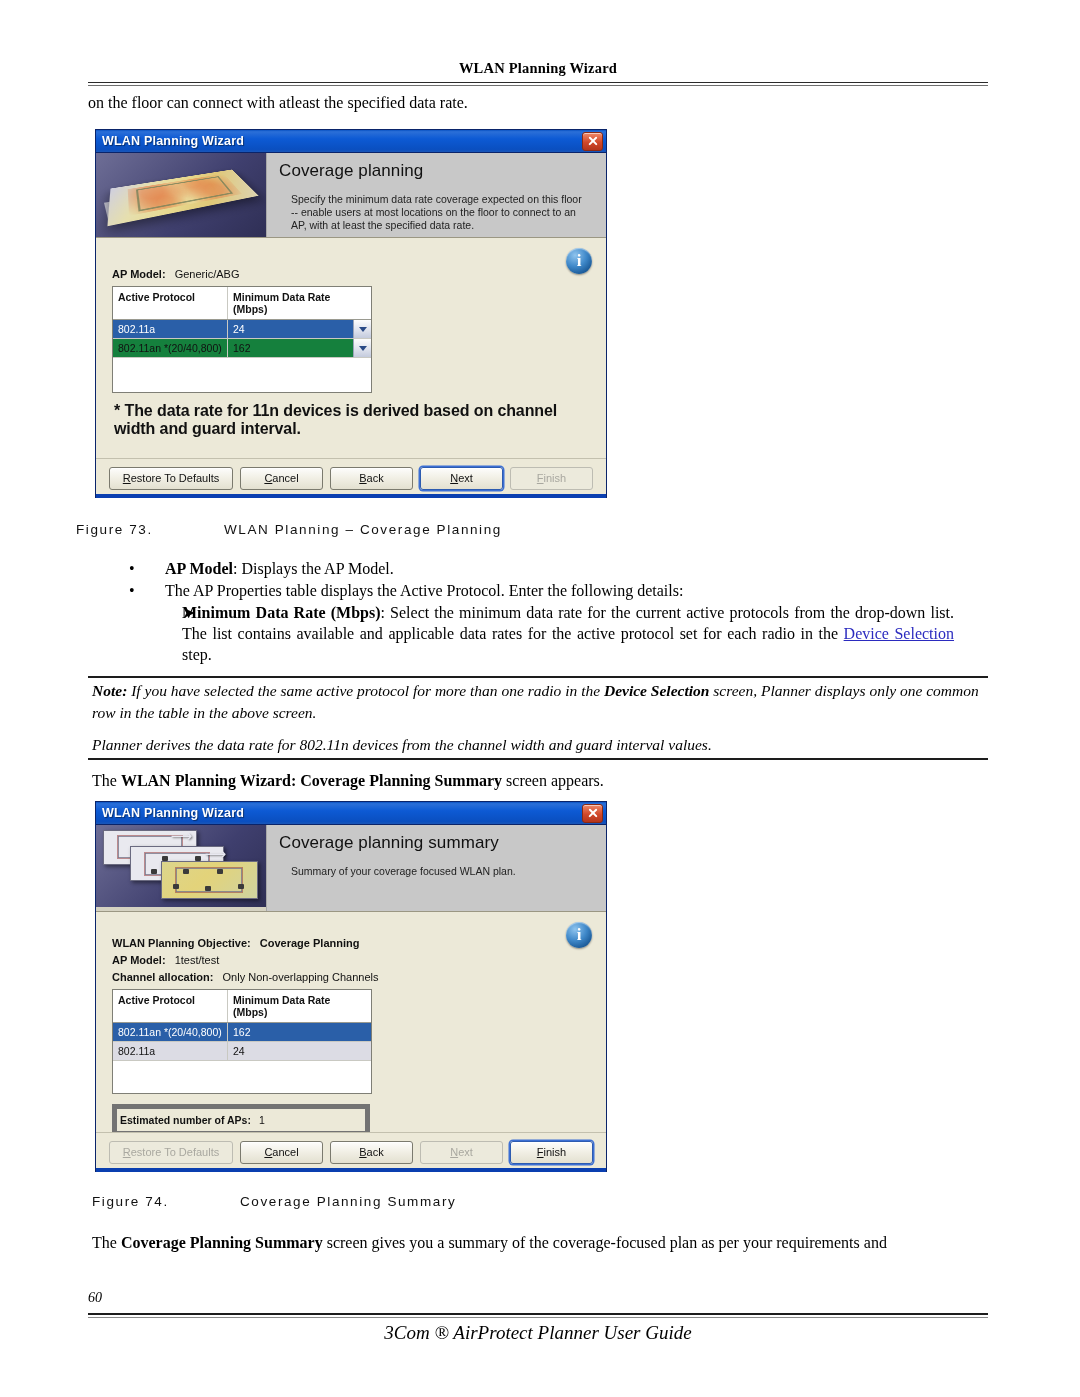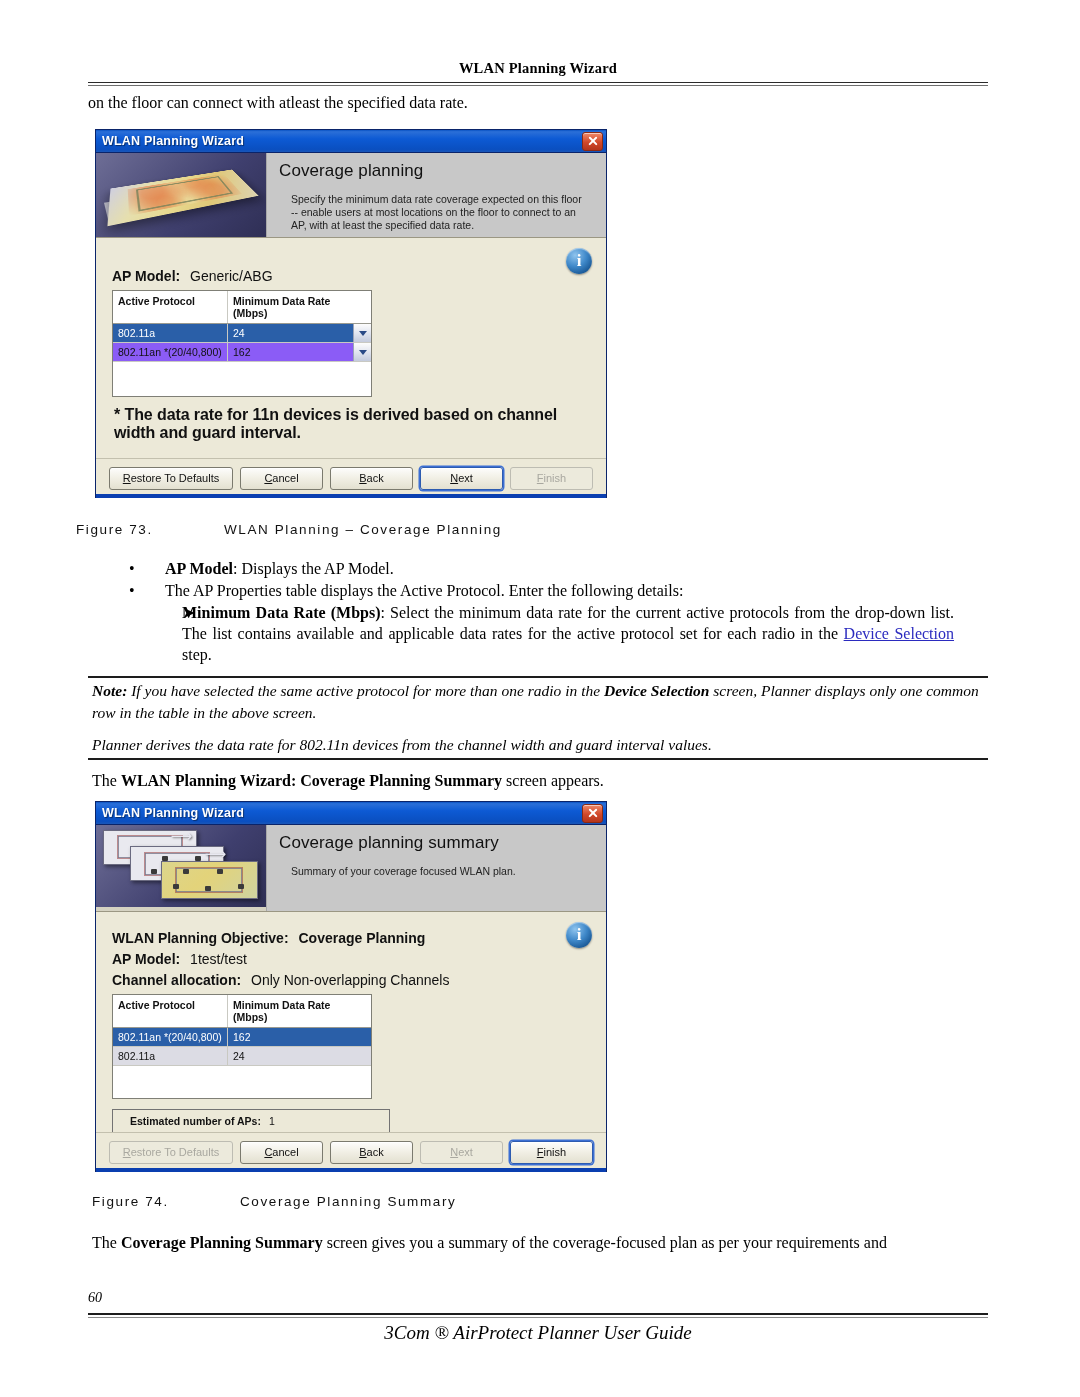--- a/index.html
+++ b/index.html
@@ -79,46 +79,46 @@
   .banner p{margin:12px;font-size:10.5px;line-height:13px;color:#222;}
 
   
   .content{position:relative;padding:10px 12px 0 12px;background:#ece9d8;}
   .infoicon{position:absolute;right:14px;top:10px;width:26px;height:26px;border-radius:50%;
             background:radial-gradient(circle at 35% 28%, #8fc4ee 0%, #3f88c9 45%, #1d5d9b 75%, #113f6e 100%);
             box-shadow:0 1px 2px rgba(0,0,0,.4), inset 0 1px 1px rgba(255,255,255,.5);
             color:#fff;font-family:"Liberation Serif",serif;font-weight:bold;font-size:17px;
             text-align:center;line-height:26px;}
 
-  .fieldrow{font-size:14px;margin:0 0 5px 4px;color:#111;}
+  .fieldrow{font-size:11px;margin:0 0 5px 4px;color:#111;}
   .fieldrow .lbl{font-weight:bold;}
   .fieldrow .val{margin-left:6px;}
 
   
-  .gtable{border:1px solid #7f7f76;background:#8b5cf6;margin:6px 0 0 4px;}
+  .gtable{border:1px solid #7f7f76;background:#15803d;margin:6px 0 0 4px;}
   .gtable .hdr{display:flex;background:#fff;border-bottom:1px solid #9a9a90;}
   .gtable .hdr .c{font-size:10.5px;font-weight:bold;color:#111;padding:4px 5px;line-height:12px;}
   .gtable .row{display:flex;border-bottom:1px solid #c9c9c2;}
   .gtable .row .c{font-size:10.5px;padding:3px 5px;color:#111;}
   .gtable .c1{width:104px;flex:none;border-right:1px solid #c9c9c2;}
   .gtable .c2{flex:1;position:relative;}
   .row.sel{background:#2a5fa8;}
   .row.sel .c{color:#fff;}
   .row.alt{background:#dcdce4;}
   .blank{height:34px;background:#fff;}
   .ddarrow{position:absolute;right:0;top:0;bottom:0;width:17px;
            background:linear-gradient(to bottom,#fdfdfd,#dfe3ee 55%,#c4cbdd);
            border-left:1px solid #9aa3b8;display:flex;align-items:center;justify-content:center;
            cursor:pointer;}
   .ddarrow i{display:block;width:0;height:0;border-left:4px solid transparent;
              border-right:4px solid transparent;border-top:5px solid #2a4a86;}
 
   .footnote{font-size:16px;font-weight:bold;color:#111;margin:9px 0 0 6px;letter-spacing:-.1px;}
 
-  .apsbox{border:1px solid #737373;background:#ece9d8;margin:10px 0 0 4px;padding:5px 17px;
+  .apsbox{border:5px solid #737373;background:#ece9d8;margin:10px 0 0 4px;padding:5px 3px;
           font-size:10.5px;font-weight:bold;color:#111;}
   .apsbox .v{font-weight:normal;margin-left:8px;}
 
   
   .btnbar{position:absolute;left:0;right:0;bottom:0;height:38px;background:#ece9d8;
           border-top:1px solid #c3c0ae;display:flex;align-items:center;justify-content:center;gap:7px;}
   .btnbar:after{content:"";position:absolute;left:0;right:0;bottom:-1px;height:4px;background:#0a3fb0;}
   .btn{min-width:63px;height:21px;background:linear-gradient(to bottom,#fdfdfc,#f2f0e6 45%,#e3e0d0);
        border:1px solid #7b7a6e;border-radius:3px;font-family:"Liberation Sans",sans-serif;
        font-size:11px;color:#111;display:flex;align-items:center;justify-content:center;
@@ -312,21 +312,21 @@
       </div>
       <div class="txtpane" style="height:72px;">
         <h2>Coverage planning summary</h2>
         <p>Summary of your coverage focused WLAN plan.</p>
       </div>
     </div>
 
     <div class="content" style="height:244px;">
       <div class="infoicon">i</div>
 
-      <div class="fieldrow" style="margin-top:8px;">
+      <div class="fieldrow" style="margin-top:15px;">
         <span class="lbl">WLAN Planning Objective:</span>
         <span class="lbl val">Coverage Planning</span>
       </div>
 
       <div class="fieldrow">
         <span class="lbl">AP Model:</span>
         <span class="val">1test/test</span>
       </div>
 
       <div class="fieldrow">

